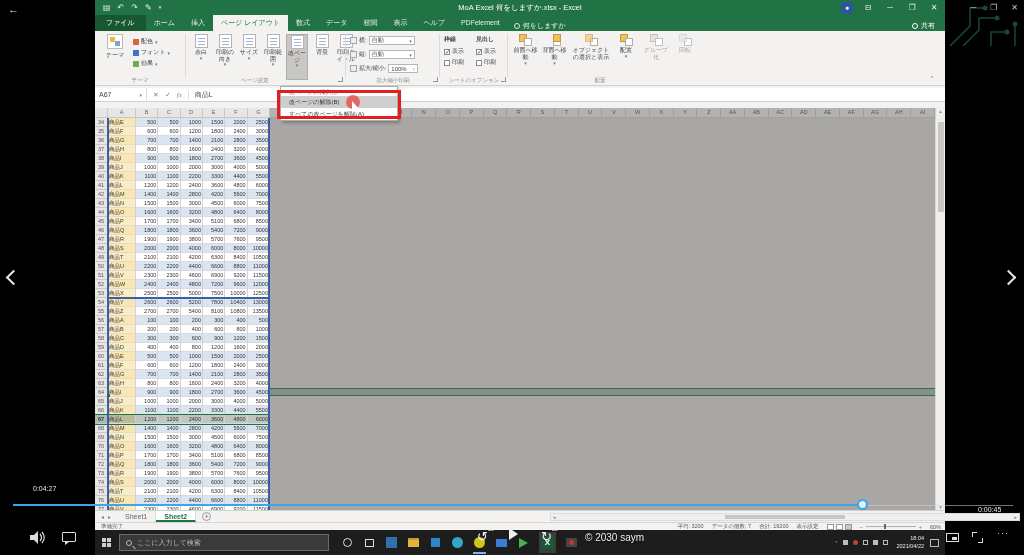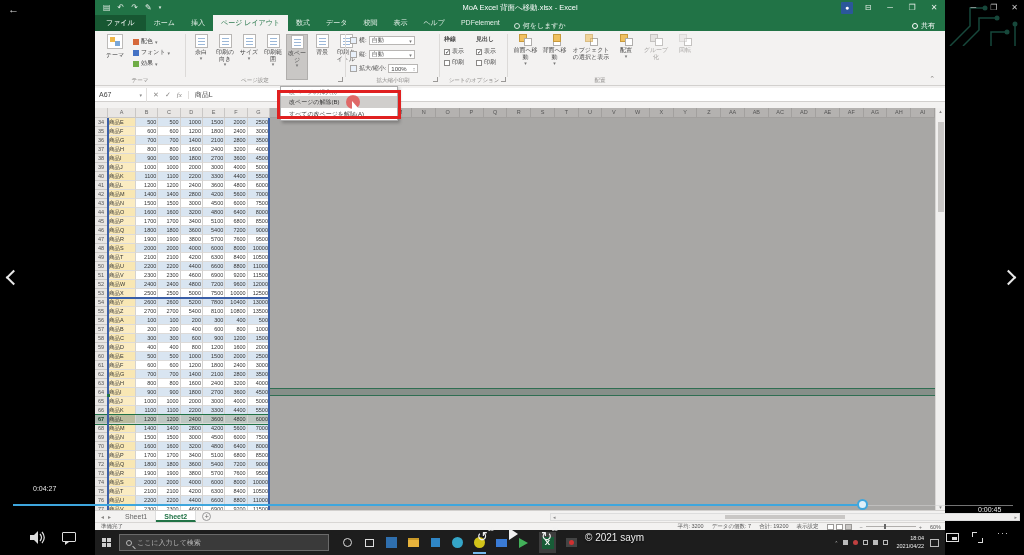--- a/index.html
+++ b/index.html
@@ -189,21 +189,21 @@
   <div class="abs video"></div>
 
   <div class="abs titlebar">
     <div class="qat">
       <span>▤</span>
       <span>↶</span>
       <span>↷</span>
       <span>✎</span>
       <span style="font-size:5px;">▾</span>
     </div>
-    <div class="title-text">MoA Excel 背面へ移動.xlsx  -  Excel</div>
+    <div class="title-text">MoA Excel 何をしますか.xlsx  -  Excel</div>
     <div class="win-ctrls">
       <div class="avatar">●</div>
       <div class="wc">⊟</div>
       <div class="wc">─</div>
       <div class="wc">❐</div>
       <div class="wc">✕</div>
     </div>
   </div>
 
   <div class="abs tabrow">
@@ -1018,21 +1018,21 @@
       <div class="tbi">
           <div class="ic-green"></div>
         </div>
       <div class="tbi appactive">
           <div class="ic-excel">X</div>
         </div>
       <div class="tbi">
           <div class="ic-cam"></div>
         </div>
     </div>
-    <div class="wmtext">© 2021 saym</div>
+    <div class="wmtext">© 2030 saym</div>
     <div class="tray">
       <span style="font-size:5px;">⌃</span>
       <div class="tdot"></div>
       <div class="tdot r"></div>
       <div class="tdot o"></div>
       <div class="tdot"></div>
       <div class="tdot o"></div>
     </div>
     <div class="clock">
       <div>18:04</div>

